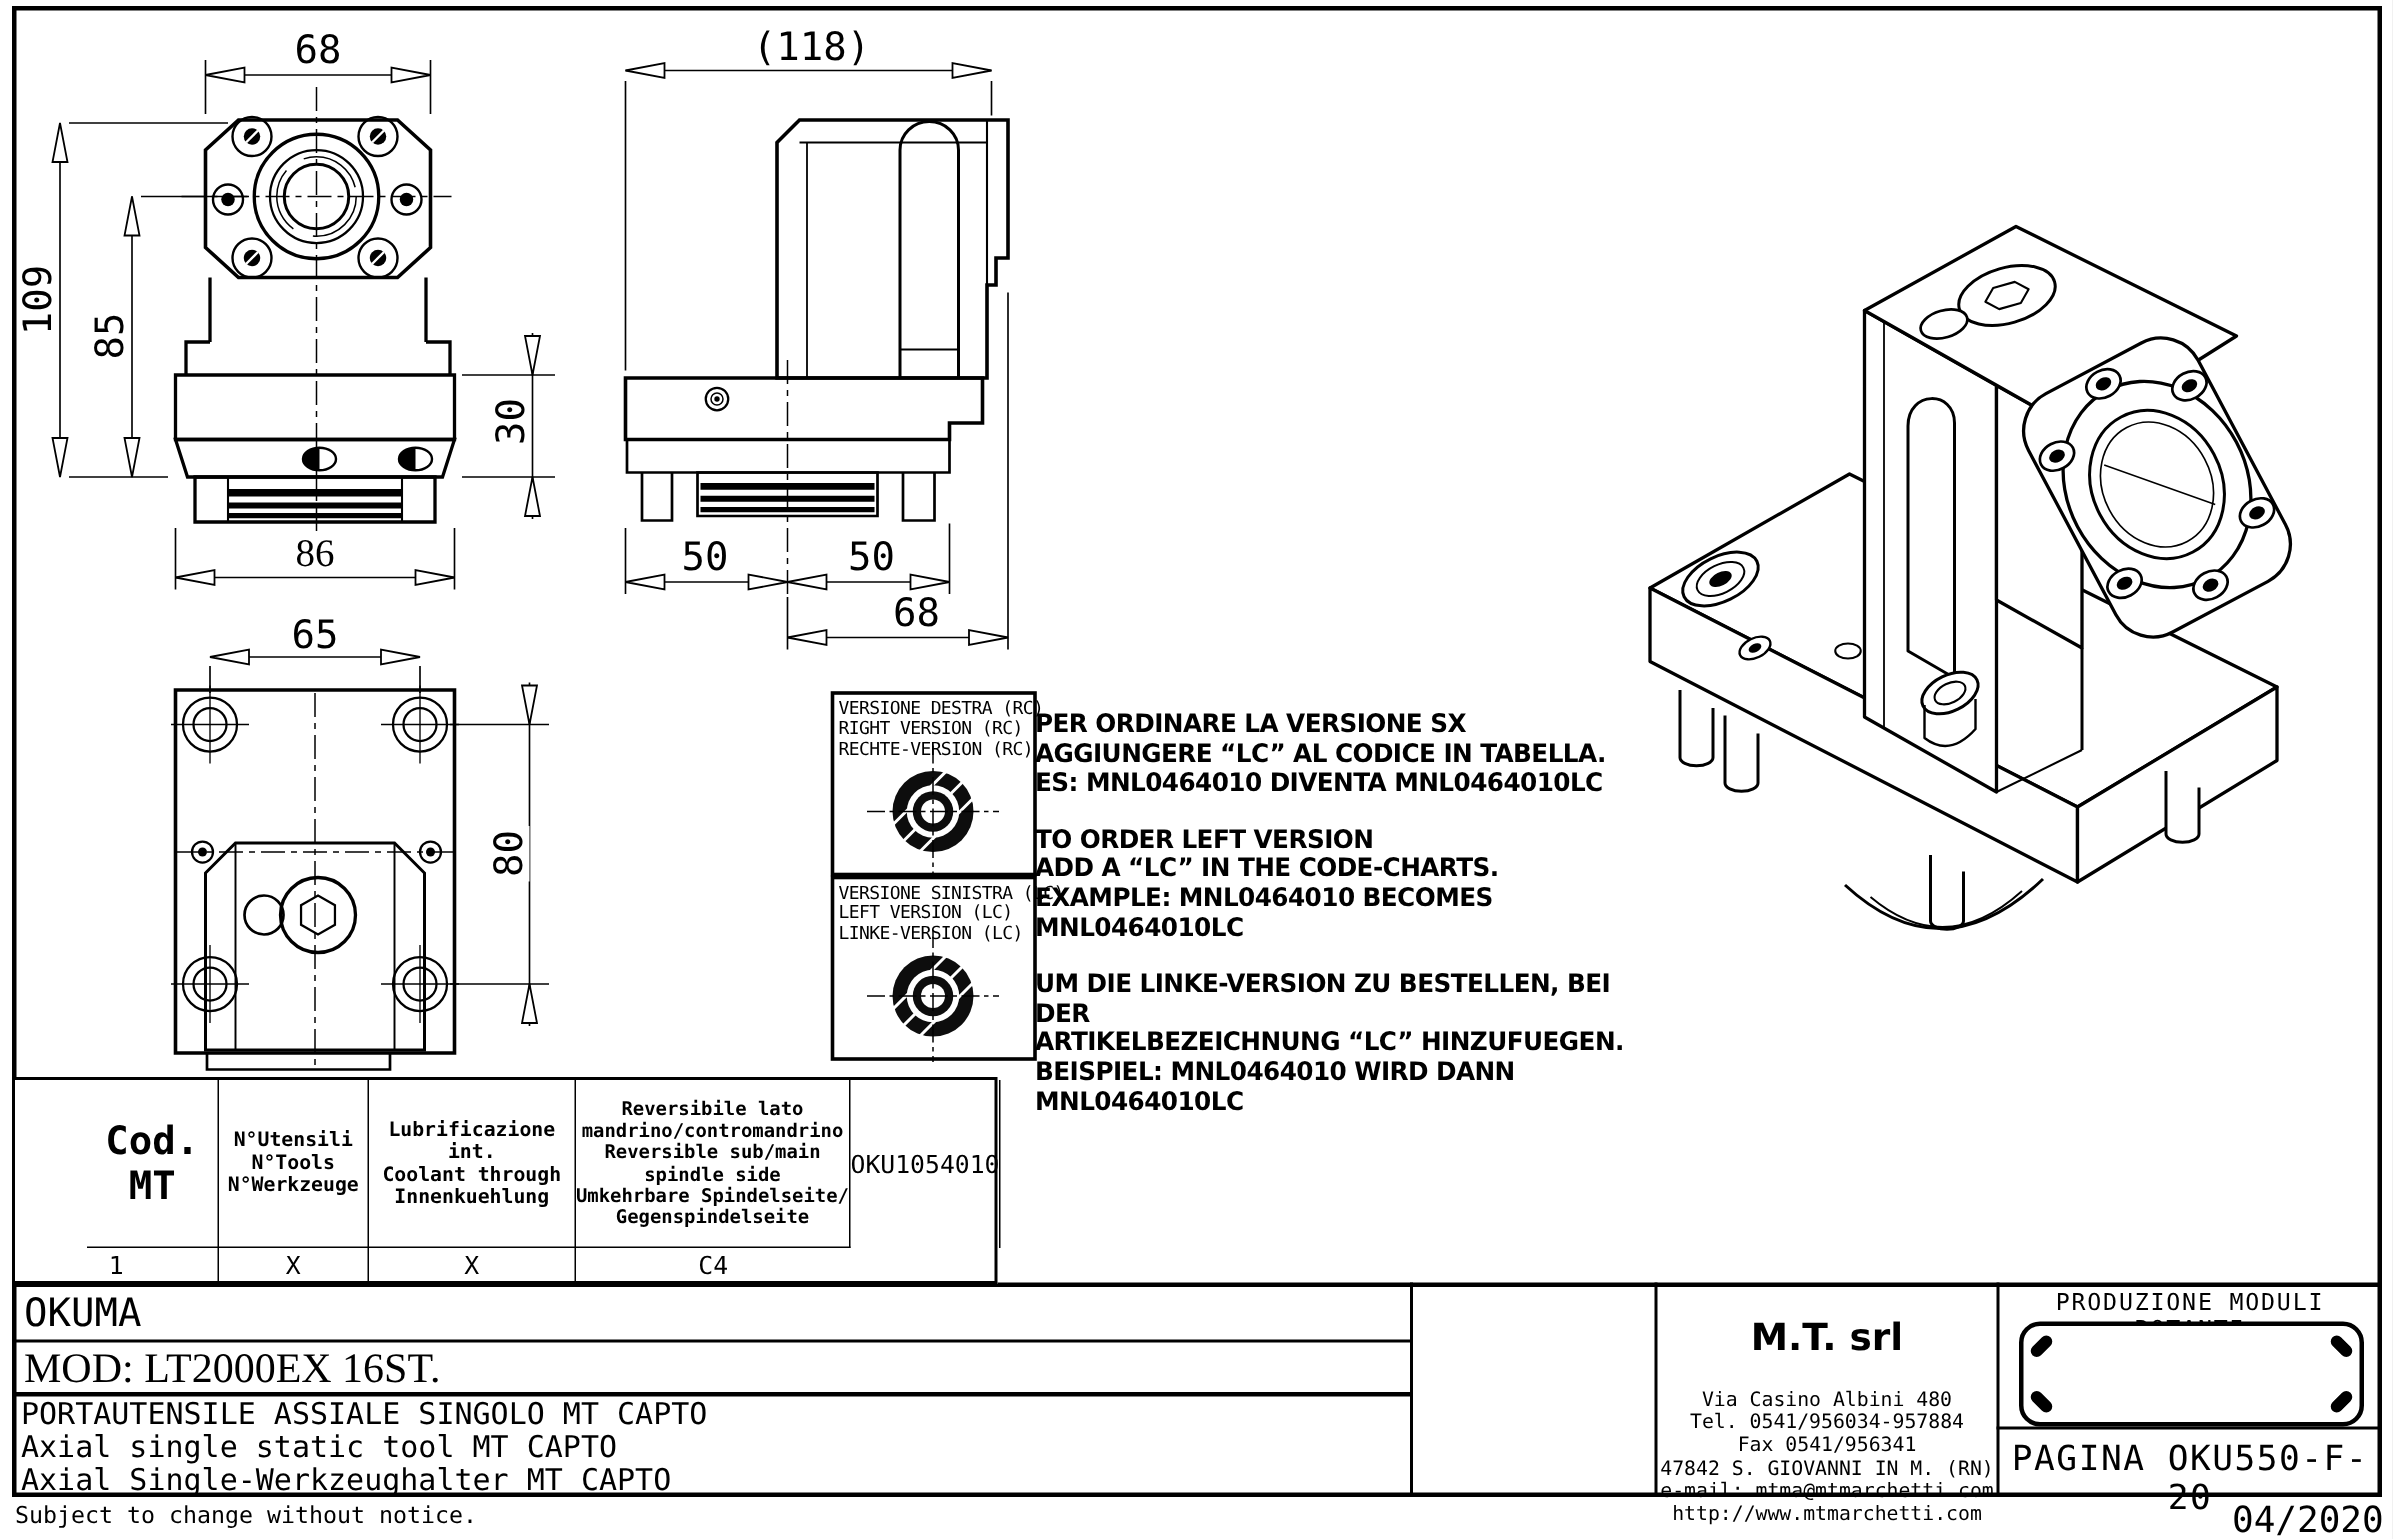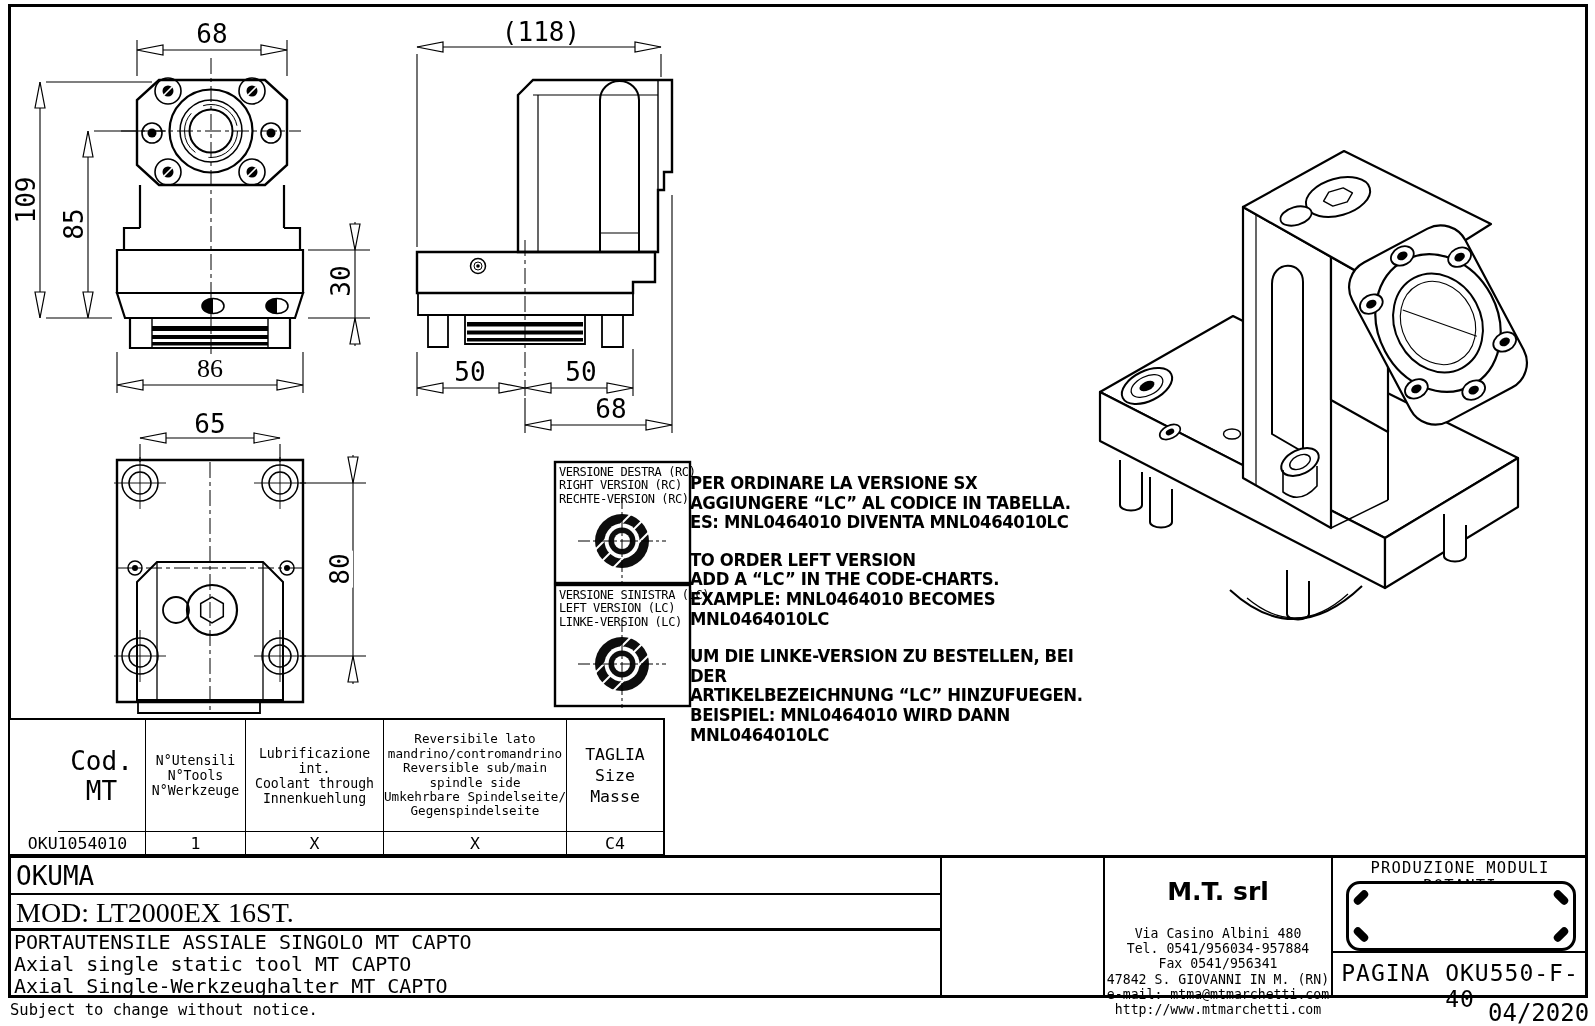--- a/index.html
+++ b/index.html
@@ -14,21 +14,21 @@
   .notes{position:absolute;left:690px;top:474px;z-index:3;width:420px;
          font-family:"DejaVu Sans",sans-serif;font-weight:bold;font-size:17px;
          line-height:19.6px;letter-spacing:-0.4px;transform:scaleX(0.97);transform-origin:left top;}
   .notes div{margin-bottom:18px;white-space:pre-line;}
   
   .tbl{position:absolute;left:8px;top:718px;width:657px;height:138px;z-index:3;
        display:grid;grid-template-columns:136px 100px 138px 183px 1fr;
        grid-template-rows:112px 1fr;border:2.5px solid #000;box-sizing:border-box;background:#fff;}
   .tbl .c{border-right:1.8px solid #000;display:flex;align-items:center;justify-content:center;
           text-align:center;white-space:pre-line;box-sizing:border-box;}
-  .tbl .hdr{border-bottom:1.8px solid #000;}
+  .tbl .hdr{border-bottom:1.8px solid #000;font-weight:bold;}
   .tbl .last{border-right:none;}
   .h-code{font-size:26px;margin-left:48px;}
   .h-sm{font-size:13.2px;line-height:15px;}
   .h-xs{font-size:12.6px;line-height:14.4px;}
   .h-md{font-size:16.5px;line-height:21px;}
   .drow{font-size:16.5px;}
   
   .hl,.vl{position:absolute;background:#000;z-index:2;}
   
   .tb-customer{left:16px;top:861px;font-size:26px;}
@@ -430,23 +430,20 @@
 N°Werkzeuge</div>
     <div class="c hdr h-sm">Lubrificazione int.
 Coolant through
 Innenkuehlung</div>
     <div class="c hdr h-xs">Reversibile lato
 mandrino/contromandrino
 Reversible sub/main
 spindle side
 Umkehrbare Spindelseite/
 Gegenspindelseite</div>
-    <div class="c hdr h-md last">TAGLIA
-Size
-Masse</div>
     <div class="c drow">OKU1054010</div>
     <div class="c drow">1</div>
     <div class="c drow">X</div>
     <div class="c drow">X</div>
     <div class="c drow last">C4</div>
   </div>
 
   <div class="txt tb-customer">OKUMA</div>
   <div class="txt tb-model">MOD: LT2000EX 16ST.</div>
   <div class="txt tb-desc">PORTAUTENSILE ASSIALE SINGOLO MT CAPTO
@@ -463,18 +460,18 @@
 http://www.mtmarchetti.com</div>
   </div>
 
   <div class="txt tb-prod">PRODUZIONE MODULI ROTANTI</div>
   <div class="logo-box">
     <span class="bolt b1"></span>
     <span class="bolt b2"></span>
     <span class="bolt b3"></span>
     <span class="bolt b4"></span>
   </div>
-  <div class="txt tb-page">PAGINA OKU550-F-40</div>
+  <div class="txt tb-page">PAGINA OKU550-F-20</div>
 
   <div class="txt footer-note">Subject to change without notice.</div>
   <div class="txt footer-date">04/2020</div>
 
 </div>
 
 </body></html>

